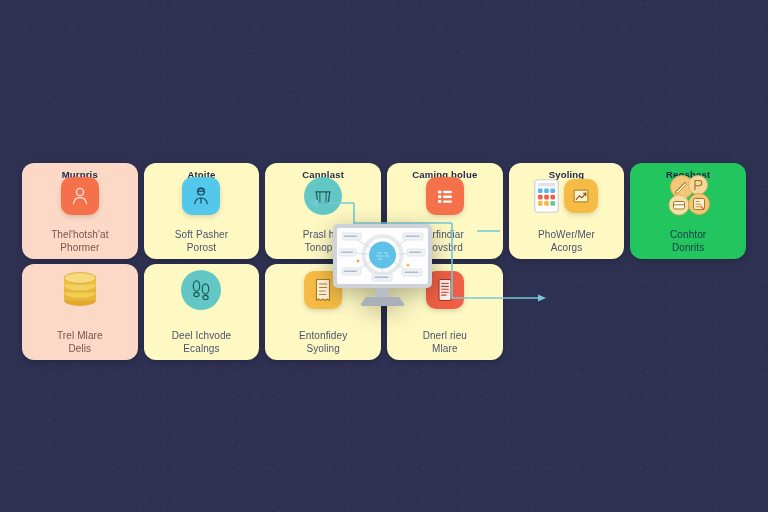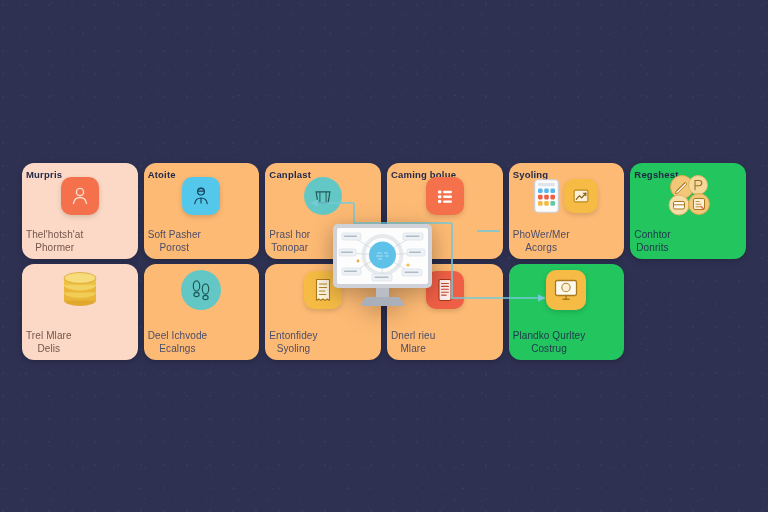--- a/index.html
+++ b/index.html
@@ -34,27 +34,27 @@
     grid-template-columns: repeat(6, 1fr);
     grid-template-rows: 1fr 1fr;
     gap: 5px 6px;
   }
 
   .card {
     border-radius: 12px;
     position: relative;
     display: flex;
     flex-direction: column;
-    align-items: flex-start;
+    align-items: center;
     padding: 7px 4px 5px;
     overflow: hidden;
     box-shadow: 0 2px 6px rgba(0,0,0,.22);
   }
   .card.peach  { background: #fbd9c6; }
-  .card.white  { background: #fdba74; }
+  .card.white  { background: #fef9c3; }
   .card.cyan   { background: #22c55e; }
 
   .card-title {
     font-size: 9.5px;
     font-weight: 700;
     color: #242a4a;
     letter-spacing: .2px;
     text-align: center;
     line-height: 1.1;
     margin-bottom: 3px;
@@ -328,33 +328,20 @@
           <svg width="20" height="26" viewBox="0 0 20 26">
             <rect x="4" y="2.5" width="12" height="21" rx="1.4" fill="#fdeee9" stroke="#a6361f" stroke-width="1.1"></rect>
             <path d="M6.6 6.5h6.8M6.6 9.4h6.8M6.6 12.3h6.8M6.6 15.2h6.8M6.6 18.1h4.6" stroke="#c4462a" stroke-width="1.1" stroke-linecap="round"></path>
           </svg>
         </div>
       </div>
       <div class="card-caption">Dnerl rieu
 Mlare</div>
     </div>
 
-    <div class="card cyan">
-      <div class="icon-wrap">
-        <div class="sq" style="background:#f5bb44;width:40px;height:40px">
-          <svg width="26" height="24" viewBox="0 0 26 24">
-            <rect x="2.5" y="2.5" width="21" height="15" rx="1.8" fill="#fffaf0" stroke="#a9791c" stroke-width="1.3"></rect>
-            <circle cx="13" cy="9.5" r="4.2" fill="#fdf0d6" stroke="#b4852a" stroke-width="1.1"></circle>
-            <path d="M10 21.3h6M13 17.5v3.8" stroke="#a9791c" stroke-width="1.4" stroke-linecap="round"></path>
-          </svg>
-        </div>
-      </div>
-      <div class="card-caption">Plandko Qurltey
-Costrug</div>
-    </div>
 
   </div>
 </div>
 
 <div class="monitor">
   <div class="screen">
     <div class="screen-inner">
       <svg width="91" height="56" viewBox="0 0 91 56">
         <g stroke="#e3e6ea" stroke-width="4" fill="none" opacity=".85">
           <circle cx="45.5" cy="27" r="19"></circle>

